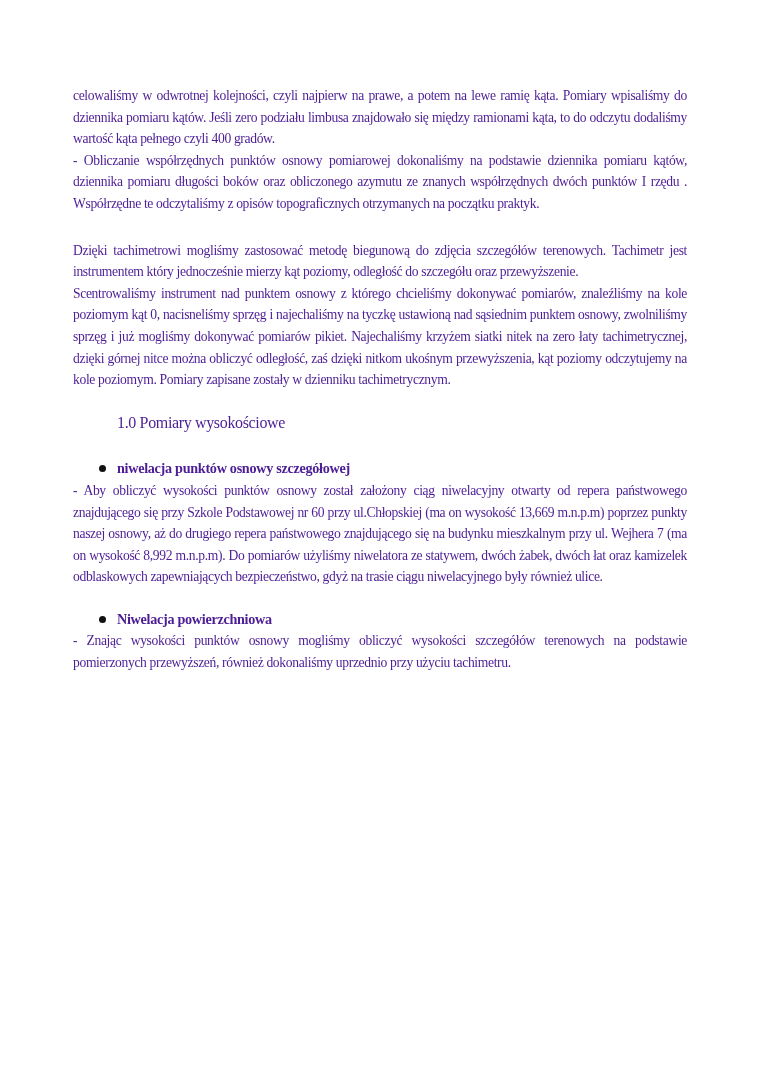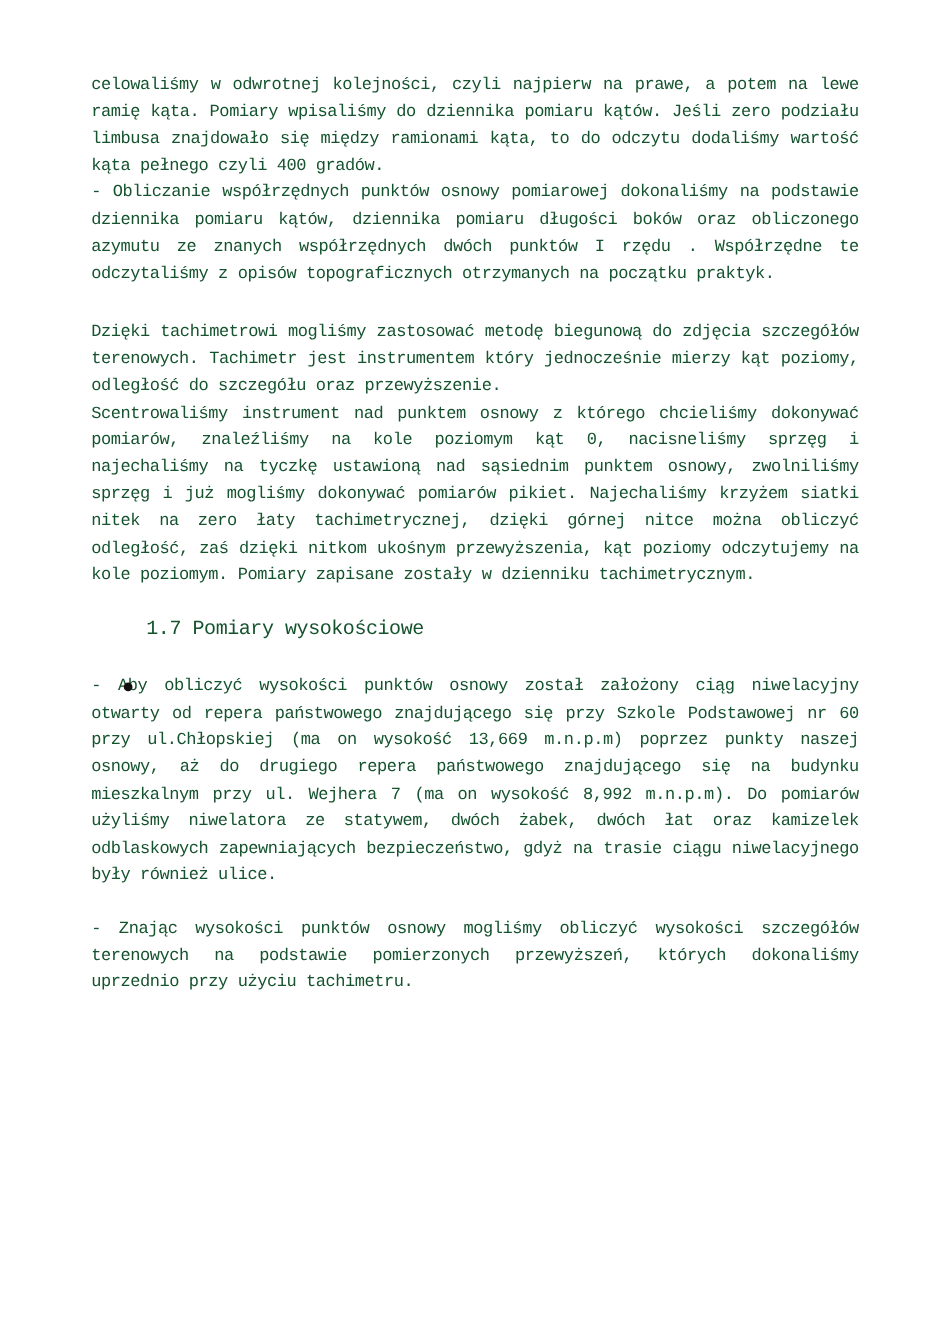--- a/index.html
+++ b/index.html
@@ -1,20 +1,20 @@
 <!DOCTYPE html>
 <html><head>
 <meta charset="utf-8">
 <style>
   html, body { margin: 0; padding: 0; background: #ffffff; }
   body { width: 760px; height: 1075px; position: relative; overflow: hidden; }
   .page {
-    position: absolute; left: 73px; top: 58px; width: 614px;
-    font-family: Liberation Mono, monospace;
-    font-size: 13.6px; line-height: 21.6px; color: #14532d;
+    position: absolute; left: 73px; top: 85px; width: 614px;
+    font-family: Liberation Serif, serif;
+    font-size: 13.6px; line-height: 21.6px; color: #4c1d95;
     letter-spacing: -0.35px;
   }
   .p { text-align: justify; margin: 0; }
   .bullet-head {
     position: relative; margin: 0; padding-left: 44px;
     font-weight: bold; font-size: 14.2px; letter-spacing: -0.3px;
   }
   .bullet-dot {
     position: absolute; left: 26px; top: 7px; width: 7px; height: 7px;
     border-radius: 50%; background: #111;
@@ -29,24 +29,29 @@
 <div class="page">
   <p class="p">celowaliśmy w odwrotnej kolejności, czyli najpierw na prawe, a potem na lewe ramię kąta. Pomiary wpisaliśmy do dziennika pomiaru kątów. Jeśli zero podziału limbusa znajdowało się między ramionami kąta, to do odczytu dodaliśmy wartość kąta pełnego czyli 400 gradów.</p>
   <p class="p">- Obliczanie współrzędnych punktów osnowy pomiarowej dokonaliśmy na podstawie dziennika pomiaru kątów, dziennika pomiaru długości boków oraz obliczonego azymutu ze znanych współrzędnych dwóch punktów I rzędu . Współrzędne te odczytaliśmy z opisów topograficznych otrzymanych na początku praktyk.</p>
 
   <div class="gap-big"></div>
 
   <p class="p">Dzięki tachimetrowi mogliśmy zastosować metodę biegunową do zdjęcia szczegółów terenowych. Tachimetr jest instrumentem który jednocześnie mierzy kąt poziomy, odległość do szczegółu oraz przewyższenie.</p>
   <p class="p">Scentrowaliśmy instrument nad punktem osnowy z którego chcieliśmy dokonywać pomiarów, znaleźliśmy na kole poziomym kąt 0, nacisneliśmy sprzęg i najechaliśmy na tyczkę ustawioną nad sąsiednim punktem osnowy, zwolniliśmy sprzęg i już mogliśmy dokonywać pomiarów pikiet. Najechaliśmy krzyżem siatki nitek na zero łaty tachimetrycznej, dzięki górnej nitce można obliczyć odległość, zaś dzięki nitkom ukośnym przewyższenia, kąt poziomy odczytujemy na kole poziomym. Pomiary zapisane zostały w dzienniku tachimetrycznym.</p>
 
   <div class="gap-20"></div>
-  <div class="h2">1.7 Pomiary wysokościowe</div>
+  <div class="h2">1.0 Pomiary wysokościowe</div>
   <div class="gap-big"></div>
 
   <div class="bullet-head">
     <span class="bullet-dot"></span>
+    <span>niwelacja punktów osnowy szczegółowej</span>
   </div>
   <p class="p">- Aby obliczyć wysokości punktów osnowy został założony ciąg niwelacyjny otwarty od repera państwowego znajdującego się przy Szkole Podstawowej nr 60 przy ul.Chłopskiej (ma on wysokość 13,669 m.n.p.m) poprzez punkty naszej osnowy, aż do drugiego repera państwowego znajdującego się na budynku mieszkalnym przy ul. Wejhera 7 (ma on wysokość 8,992 m.n.p.m). Do pomiarów użyliśmy niwelatora ze statywem, dwóch żabek, dwóch łat oraz kamizelek odblaskowych zapewniających bezpieczeństwo, gdyż na trasie ciągu niwelacyjnego były również ulice.</p>
 
   <div class="gap-20"></div>
 
-  <p class="p">- Znając wysokości punktów osnowy mogliśmy obliczyć wysokości szczegółów terenowych na podstawie pomierzonych przewyższeń, których dokonaliśmy uprzednio przy użyciu tachimetru.</p>
+  <div class="bullet-head">
+    <span class="bullet-dot"></span>
+    <span>Niwelacja powierzchniowa</span>
+  </div>
+  <p class="p">- Znając wysokości punktów osnowy mogliśmy obliczyć wysokości szczegółów terenowych na podstawie pomierzonych przewyższeń, również dokonaliśmy uprzednio przy użyciu tachimetru.</p>
 </div>
 
 </body></html>

